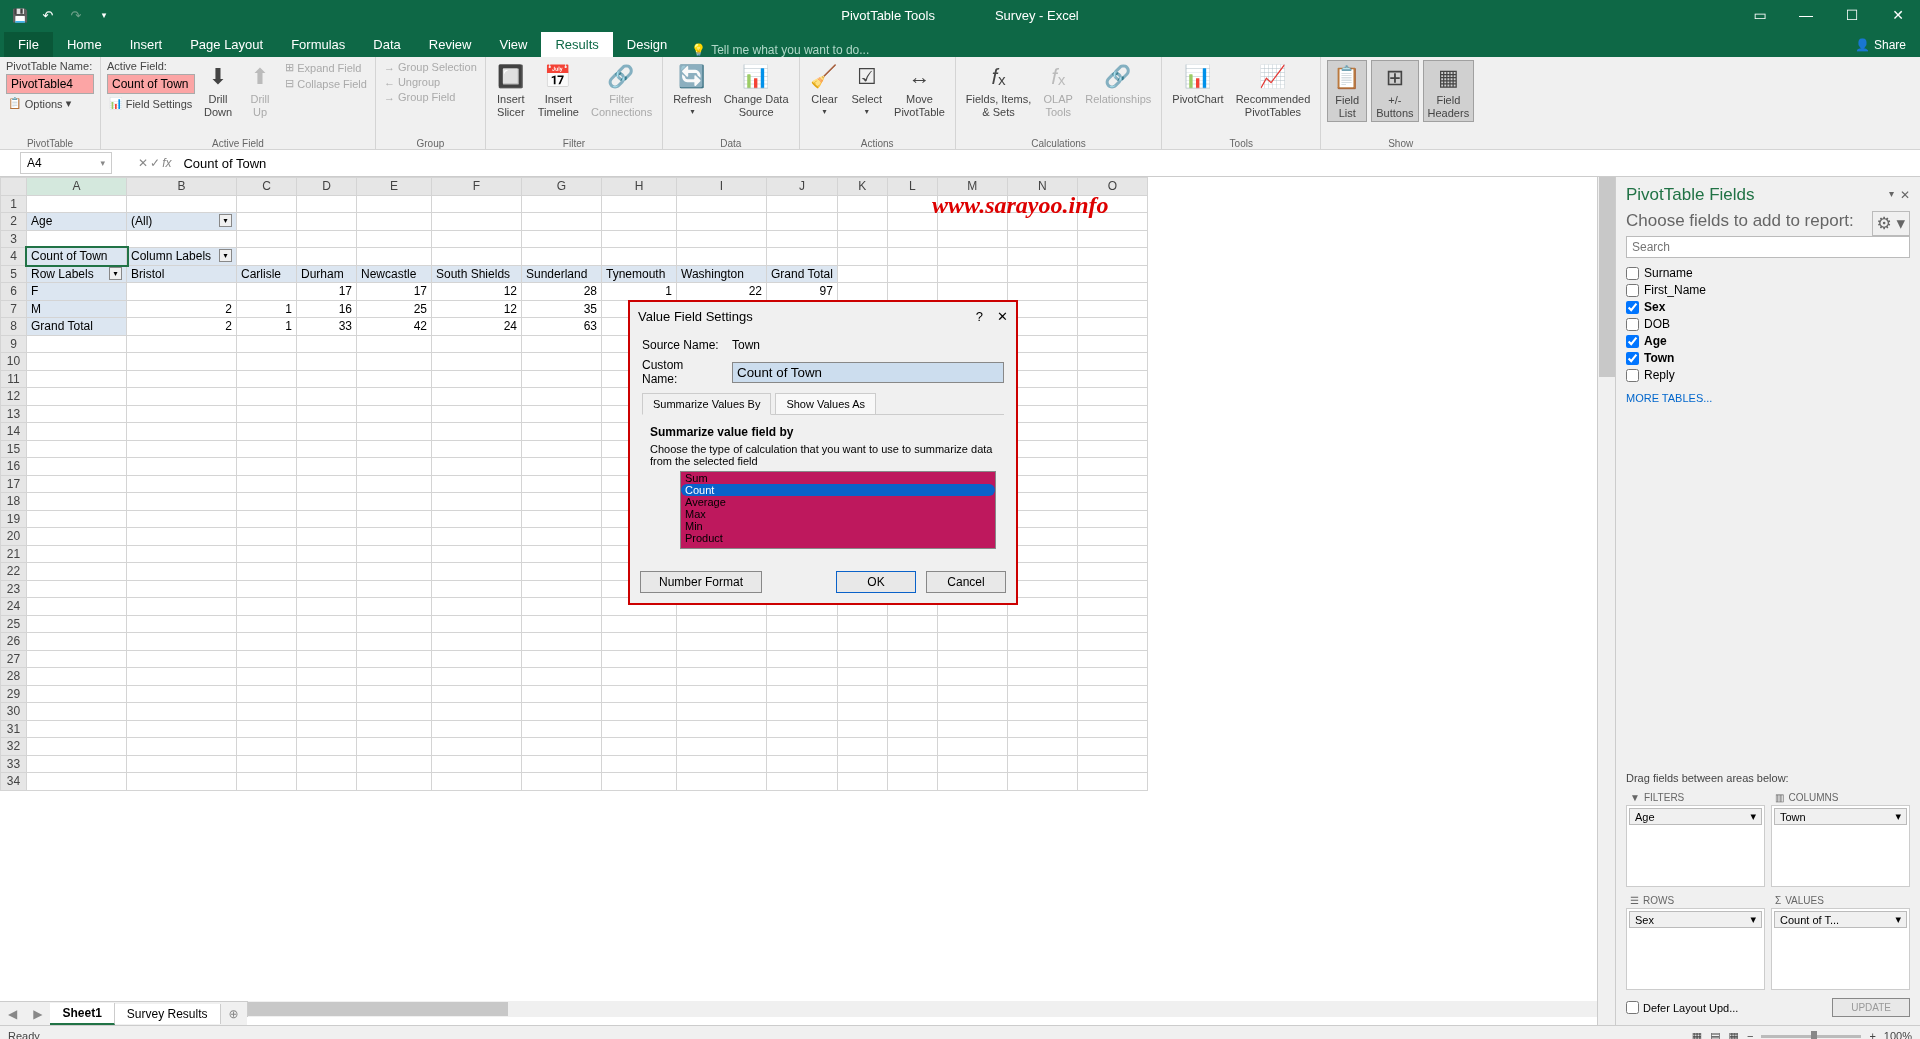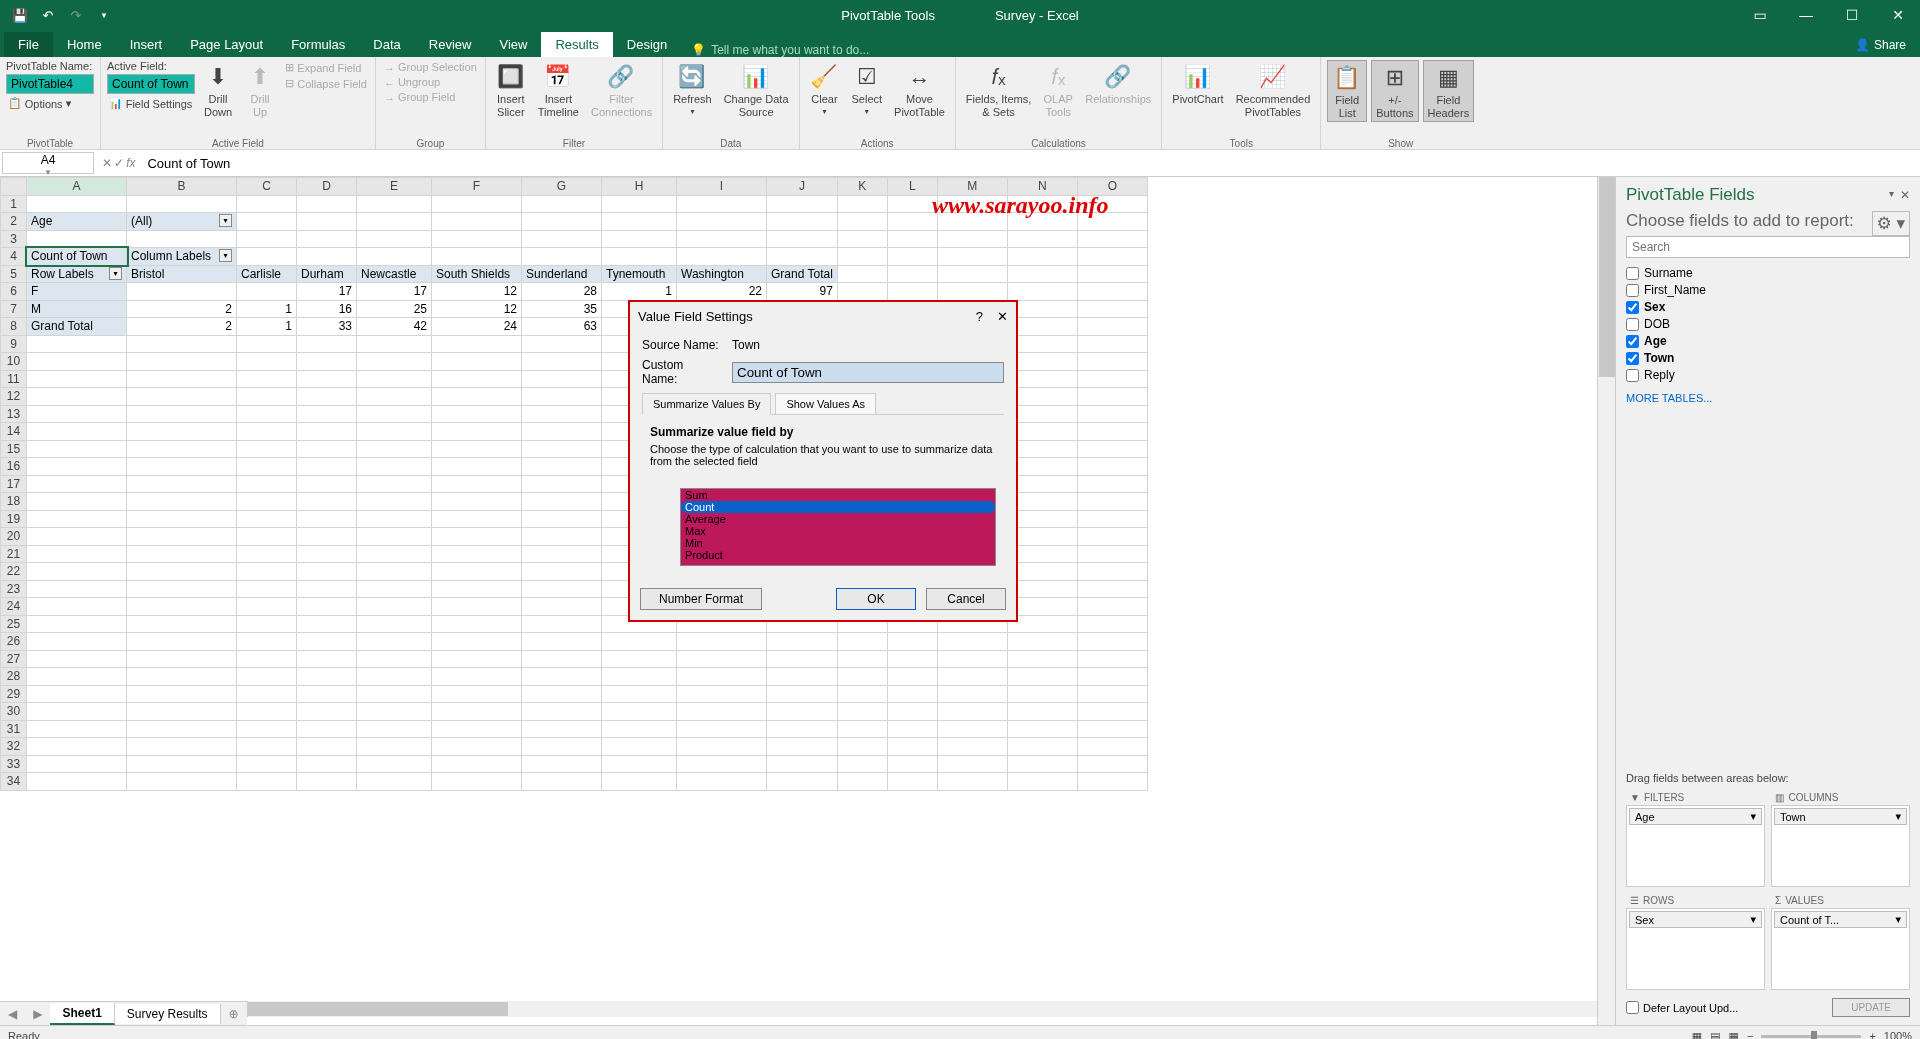--- a/index.html
+++ b/index.html
@@ -21,31 +21,31 @@
 .tellme { margin-left: 10px; color: #b0d8c8; display: flex; align-items: center; gap: 5px; }
 .share { margin-left: auto; padding: 5px 14px; color: #fff; display: flex; align-items: center; gap: 4px; }
 
 
 .ribbon { height: 93px; background: #f0f0f0; border-bottom: 1px solid #d4d4d4; display: flex; position: relative; }
 .group { border-right: 1px solid #d4d4d4; padding: 3px 6px 0; display: flex; flex-direction: column; position: relative; height: 93px; }
 .group-label { position: absolute; bottom: 1px; left: 0; right: 0; text-align: center; font-size: 10px; color: #666; }
 .group-body { flex: 1; display: flex; align-items: flex-start; gap: 4px; }
 .form-row { display: flex; flex-direction: column; gap: 2px; }
 .small-label { font-size: 11px; color: #444; }
-.small-input { border: 1px solid #aaa; background: #14b8a6; font-size: 12px; padding: 2px 4px; width: 88px; }
+.small-input { border: 1px solid #aaa; background: #fca5a5; font-size: 12px; padding: 2px 4px; width: 88px; }
 .rib-btn { display: flex; flex-direction: column; align-items: center; gap: 1px; padding: 2px 4px; cursor: pointer; font-size: 11px; color: #444; text-align: center; line-height: 1.15; }
 .rib-btn .icon-box { width: 30px; height: 30px; display: flex; align-items: center; justify-content: center; font-size: 22px; }
 .rib-mini { font-size: 11px; color: #444; padding: 1px 2px; display: flex; align-items: center; gap: 3px; cursor: pointer; }
 .rib-mini.dis { color: #aaa; }
 .stack { display: flex; flex-direction: column; gap: 1px; }
 .rib-btn.toggled { background:#d0d0d0; border:1px solid #a0a0a0;}
 
 
 .formula-bar { height: 27px; border-bottom: 1px solid #ccc; display: flex; align-items: center; background: #fff; }
-.name-box { width: 92px; border: 1px solid #ccc; height: 22px; margin: 0 2px; padding: 0 6px; display: flex; align-items: center; justify-content: space-between; font-size: 12px; flex-direction: column; }
+.name-box { width: 92px; border: 1px solid #ccc; height: 22px; margin: 0 20px; padding: 0 6px; display: flex; align-items: center; justify-content: space-between; font-size: 12px; }
 .fx-btns { display: flex; gap: 2px; padding: 0 6px; color: #888; }
 .fx-content { flex: 1; padding: 0 6px; font-size: 13px; }
 
 
 .main { display: flex; height: 848px; }
 .sheet-area { flex: 1; display: flex; flex-direction: column; position: relative; }
 .fields-pane { width: 305px; background: #f0f0f0; border-left: 1px solid #ccc; display: flex; flex-direction: column; padding: 8px 10px; }
 
 
 .grid-wrapper { flex: 1; overflow: hidden; position: relative; }
@@ -1101,21 +1101,21 @@
     <div class="dlg-row">
       <span style="width:80px">Custom Name:</span>
       <input class="dlg-input hl" value="Count of Town" style="">
     </div>
     <div class="dlg-tabs">
       <div class="dlg-tab active">Summarize Values By</div>
       <div class="dlg-tab">Show Values As</div>
     </div>
     <div style="padding:4px 8px">
       <div style="font-weight:bold;margin-bottom:4px">Summarize value field by</div>
-      <div style="font-size:11px;margin-bottom:21px">Choose the type of calculation that you want to use to summarize data from the selected field</div>
+      <div style="font-size:11px;margin-bottom:4px">Choose the type of calculation that you want to use to summarize data from the selected field</div>
       <div class="listbox" id="listbox">
           <div>Sum</div>
           <div class="sel">Count</div>
           <div>Average</div>
           <div>Max</div>
           <div>Min</div>
           <div>Product</div>
         </div>
     </div>
   </div>

